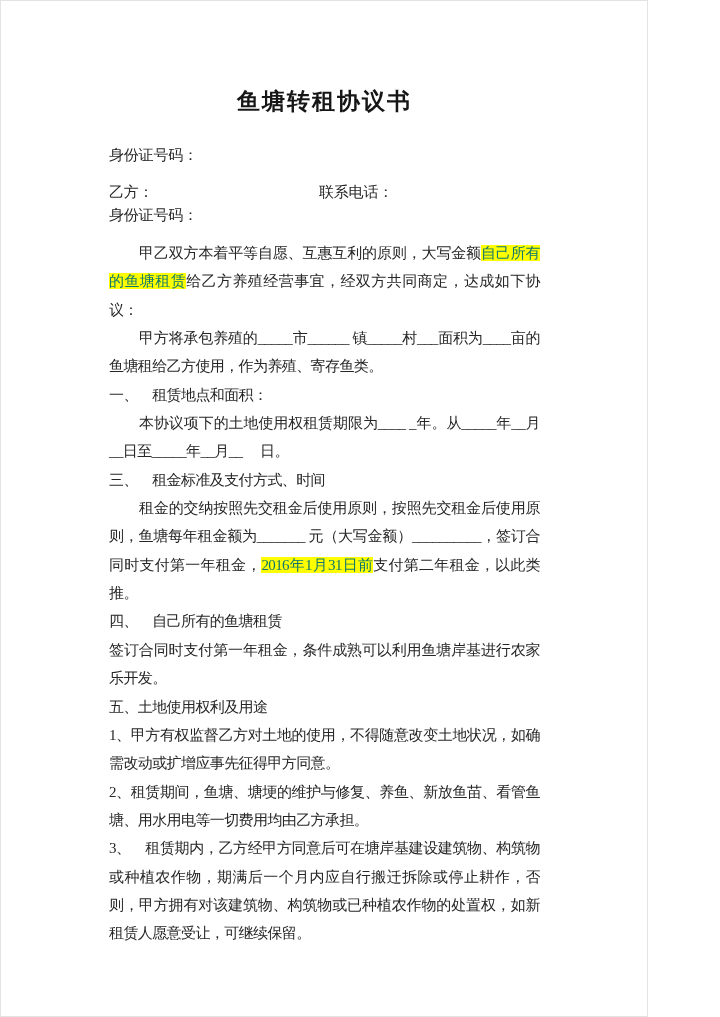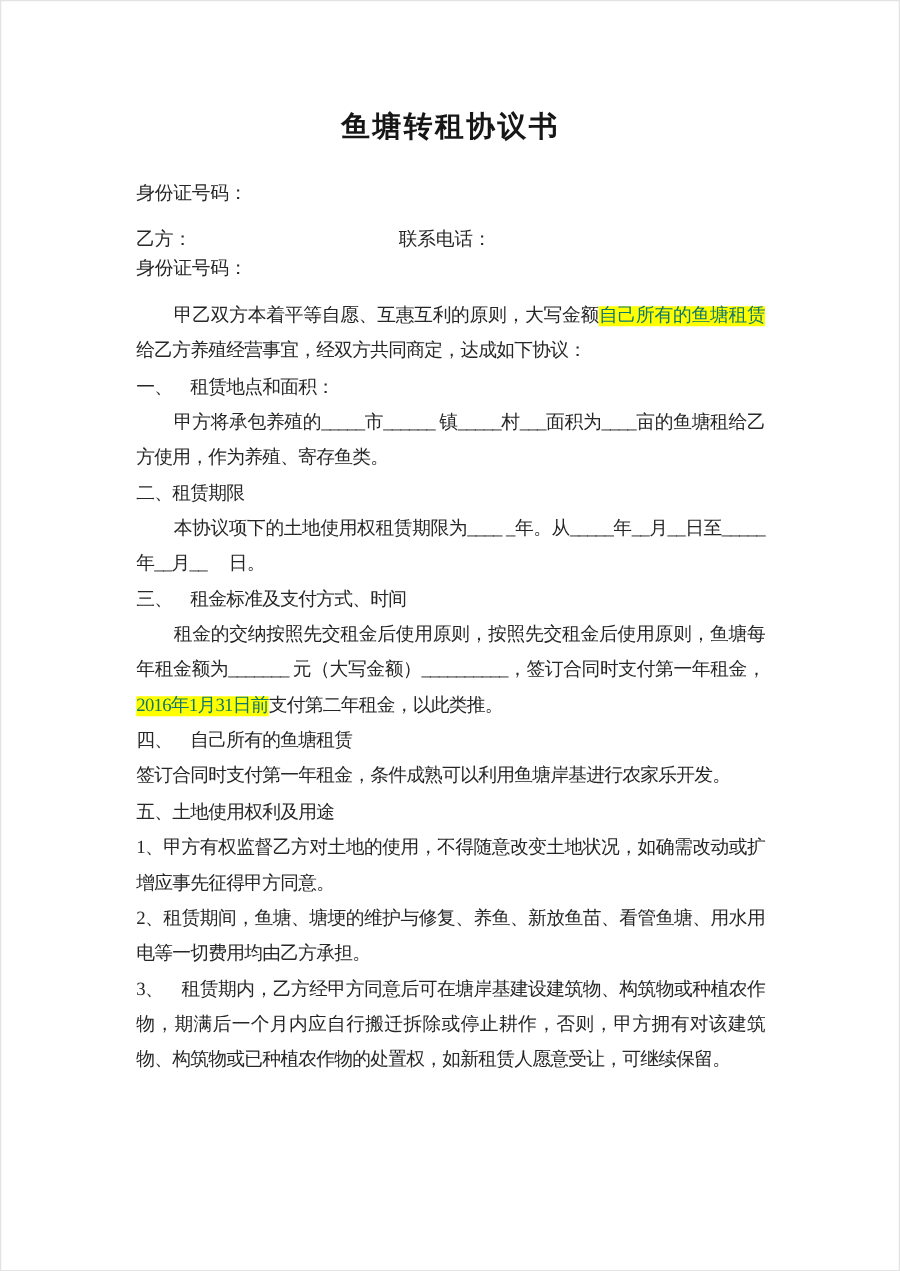--- a/index.html
+++ b/index.html
@@ -3,21 +3,21 @@
 <meta charset="utf-8">
 <style>
   html, body { margin: 0; padding: 0; }
   body {
     width: 720px;
     background: #ffffff;
     font-family: "Liberation Serif", "DejaVu Serif", serif;
   }
   .page {
     position: relative;
-    width: 720px;
+    width: 648px;
     height: 1017px;
     box-sizing: border-box;
     background: #ffffff;
     box-shadow: inset 0 0 0 1px #e3e3e3;
     padding: 86px 108px 0 109px;
     color: #262626;
   }
   .doc-title {
     font-size: 23px;
     font-weight: bold;
@@ -68,24 +68,23 @@
       <div class="party-line"><span class="party-label-b">乙方：</span><span>联系电话：</span></div>
       <div class="party-line"><span>身份证号码：</span></div>
     </div>
 
   </div>
 
   <div class="doc-body">
 
     <p class="para indent"><span>甲乙双方本着平等自愿、互惠互利的原则，大写金额</span><span class="hl">自己所有的鱼塘租赁</span><span>给乙方养殖经营事宜，经双方共同商定，达成如下协议：</span></p>
 
+    <p class="para indent">甲方将承包养殖的_____市______ 镇_____村___面积为____亩的鱼塘租给乙方使用，作为养殖、寄存鱼类。</p>
     <p class="para">一、　租赁地点和面积：</p>
-    <p class="para indent">甲方将承包养殖的_____市______ 镇_____村___面积为____亩的鱼塘租给乙方使用，作为养殖、寄存鱼类。</p>
 
-    <p class="para">二、租赁期限</p>
     <p class="para indent">本协议项下的土地使用权租赁期限为____ _年。从_____年__月__日至_____年__月__　 日。</p>
 
     <p class="para">三、　租金标准及支付方式、时间</p>
     <p class="para indent"><span>租金的交纳按照先交租金后使用原则，按照先交租金后使用原则，鱼塘每年租金额为_______ 元（大写金额）__________，签订合同时支付第一年租金，</span><span class="hl">2016年1月31日前</span><span>支付第二年租金，以此类推。</span></p>
 
     <p class="para">四、　自己所有的鱼塘租赁</p>
     <p class="para">签订合同时支付第一年租金，条件成熟可以利用鱼塘岸基进行农家乐开发。</p>
 
     <p class="para">五、土地使用权利及用途</p>
     <p class="para">1、甲方有权监督乙方对土地的使用，不得随意改变土地状况，如确需改动或扩增应事先征得甲方同意。</p>

